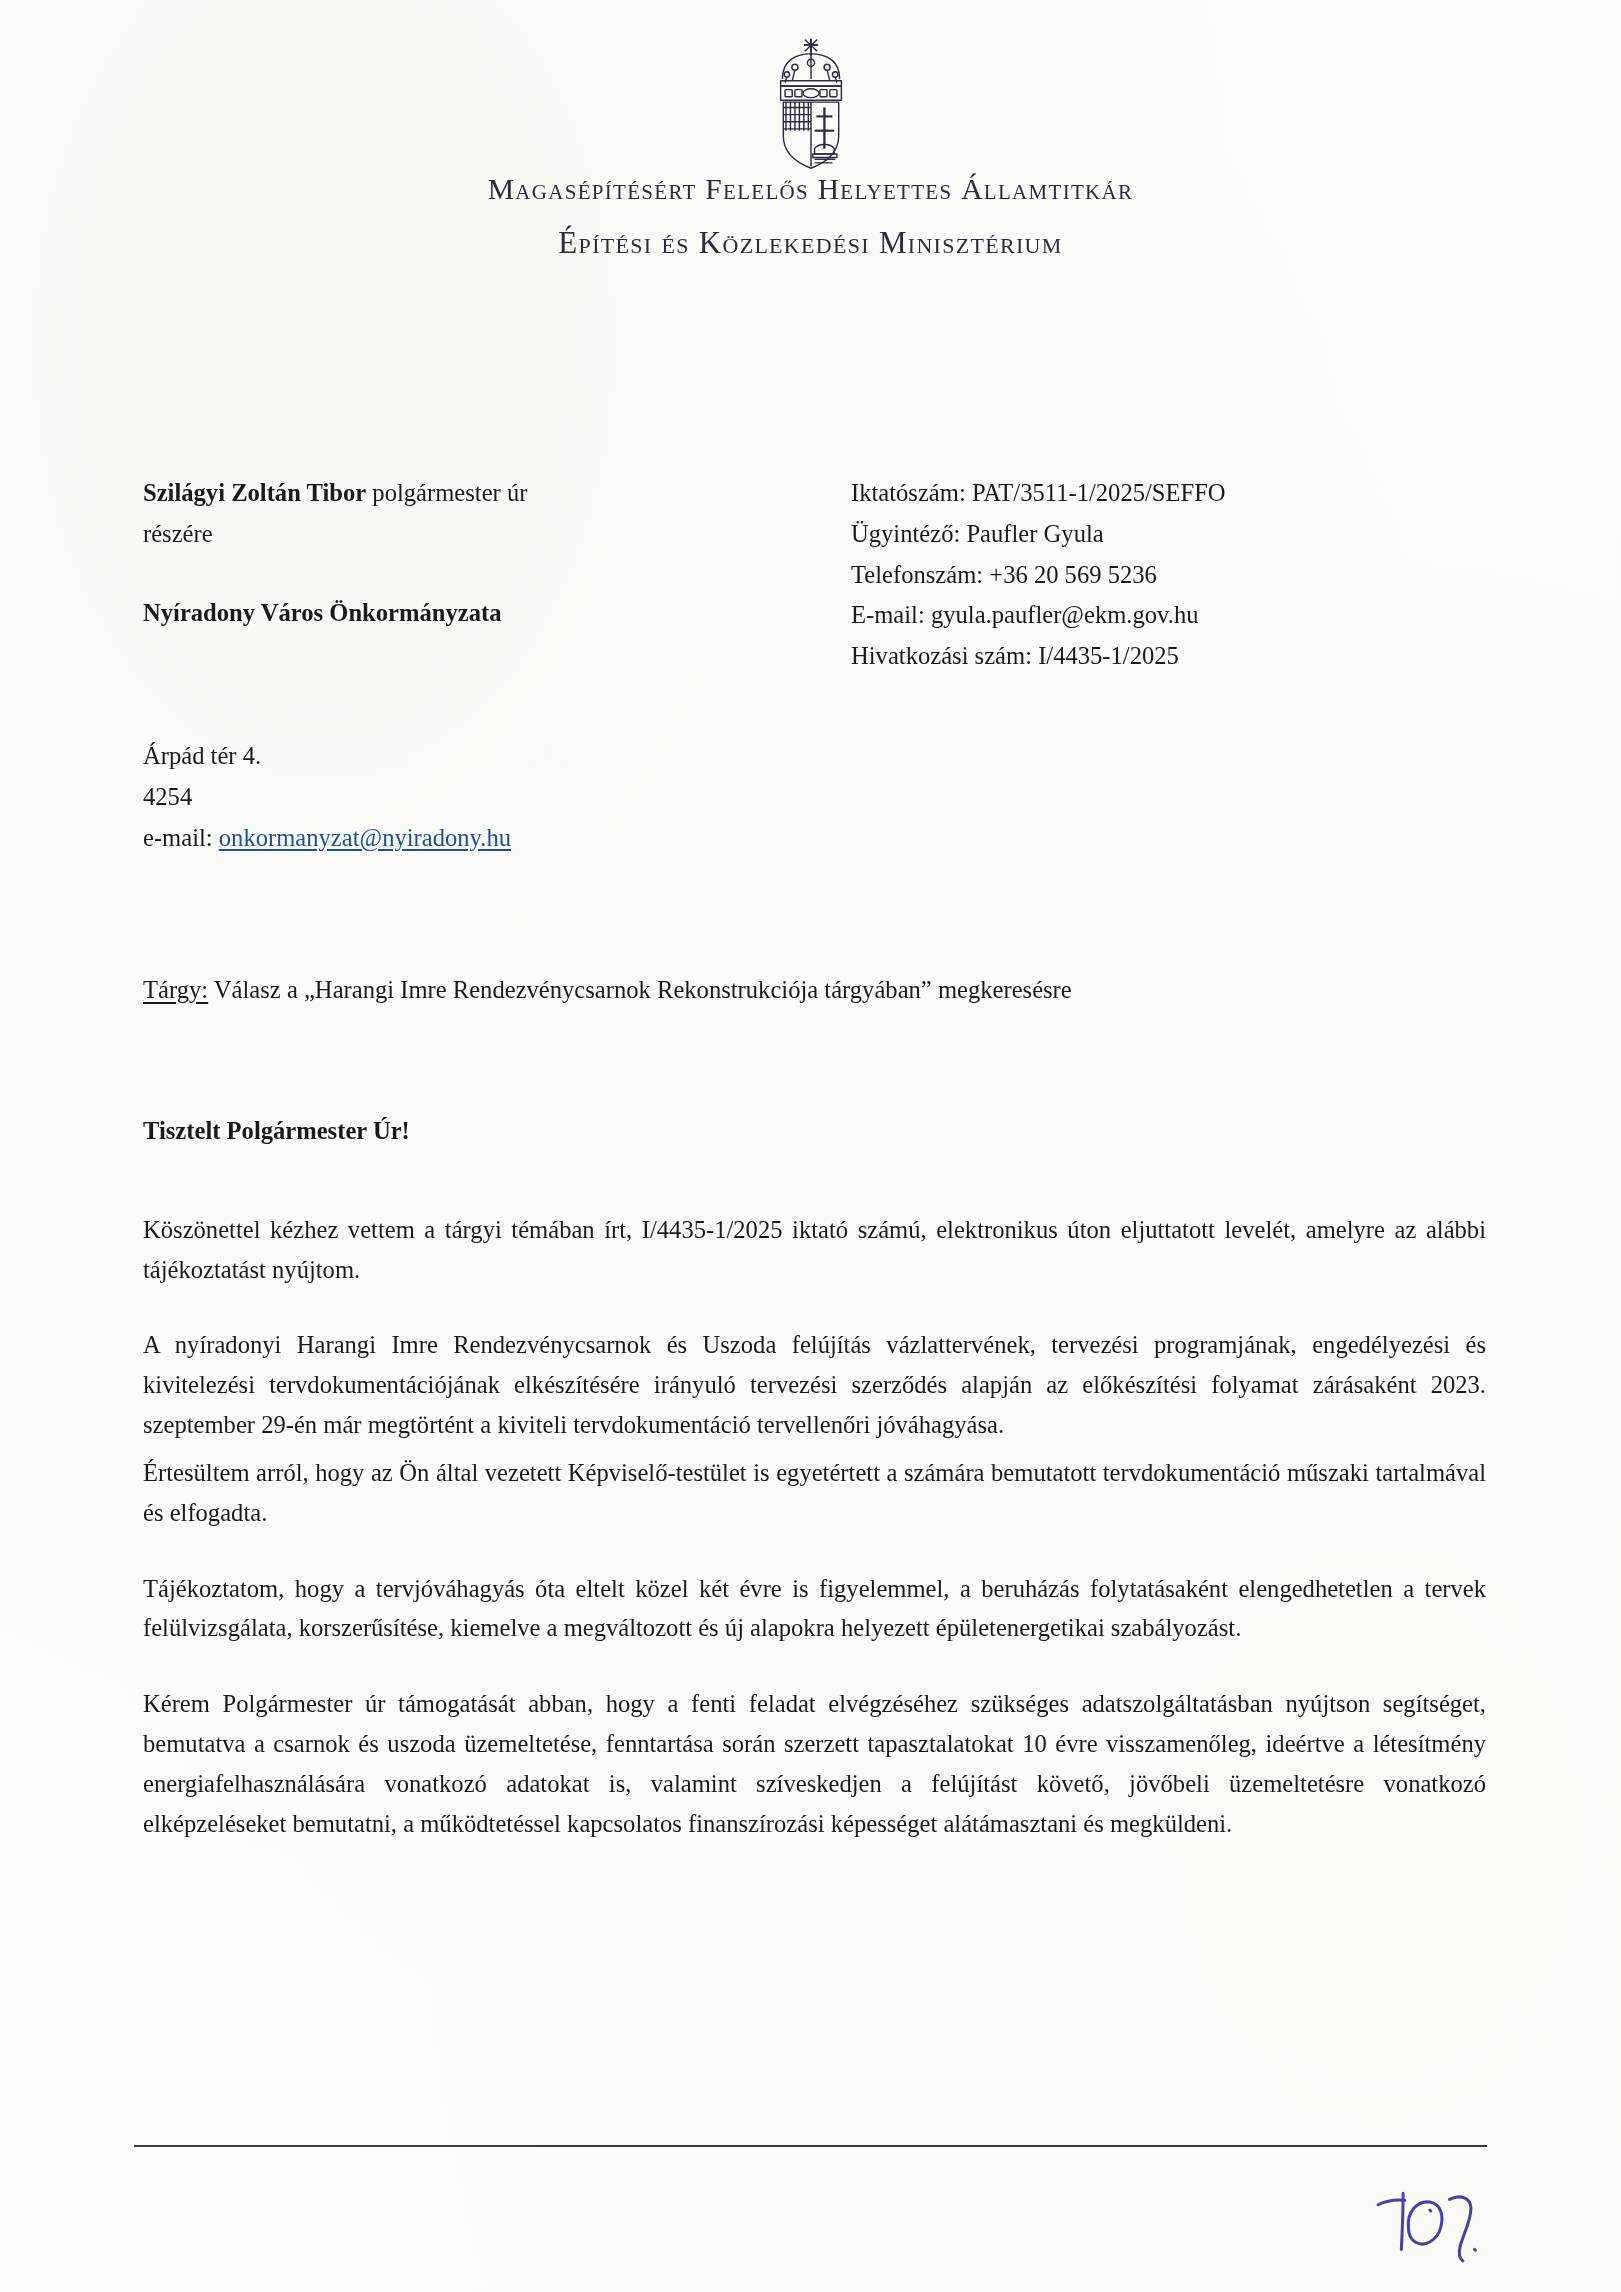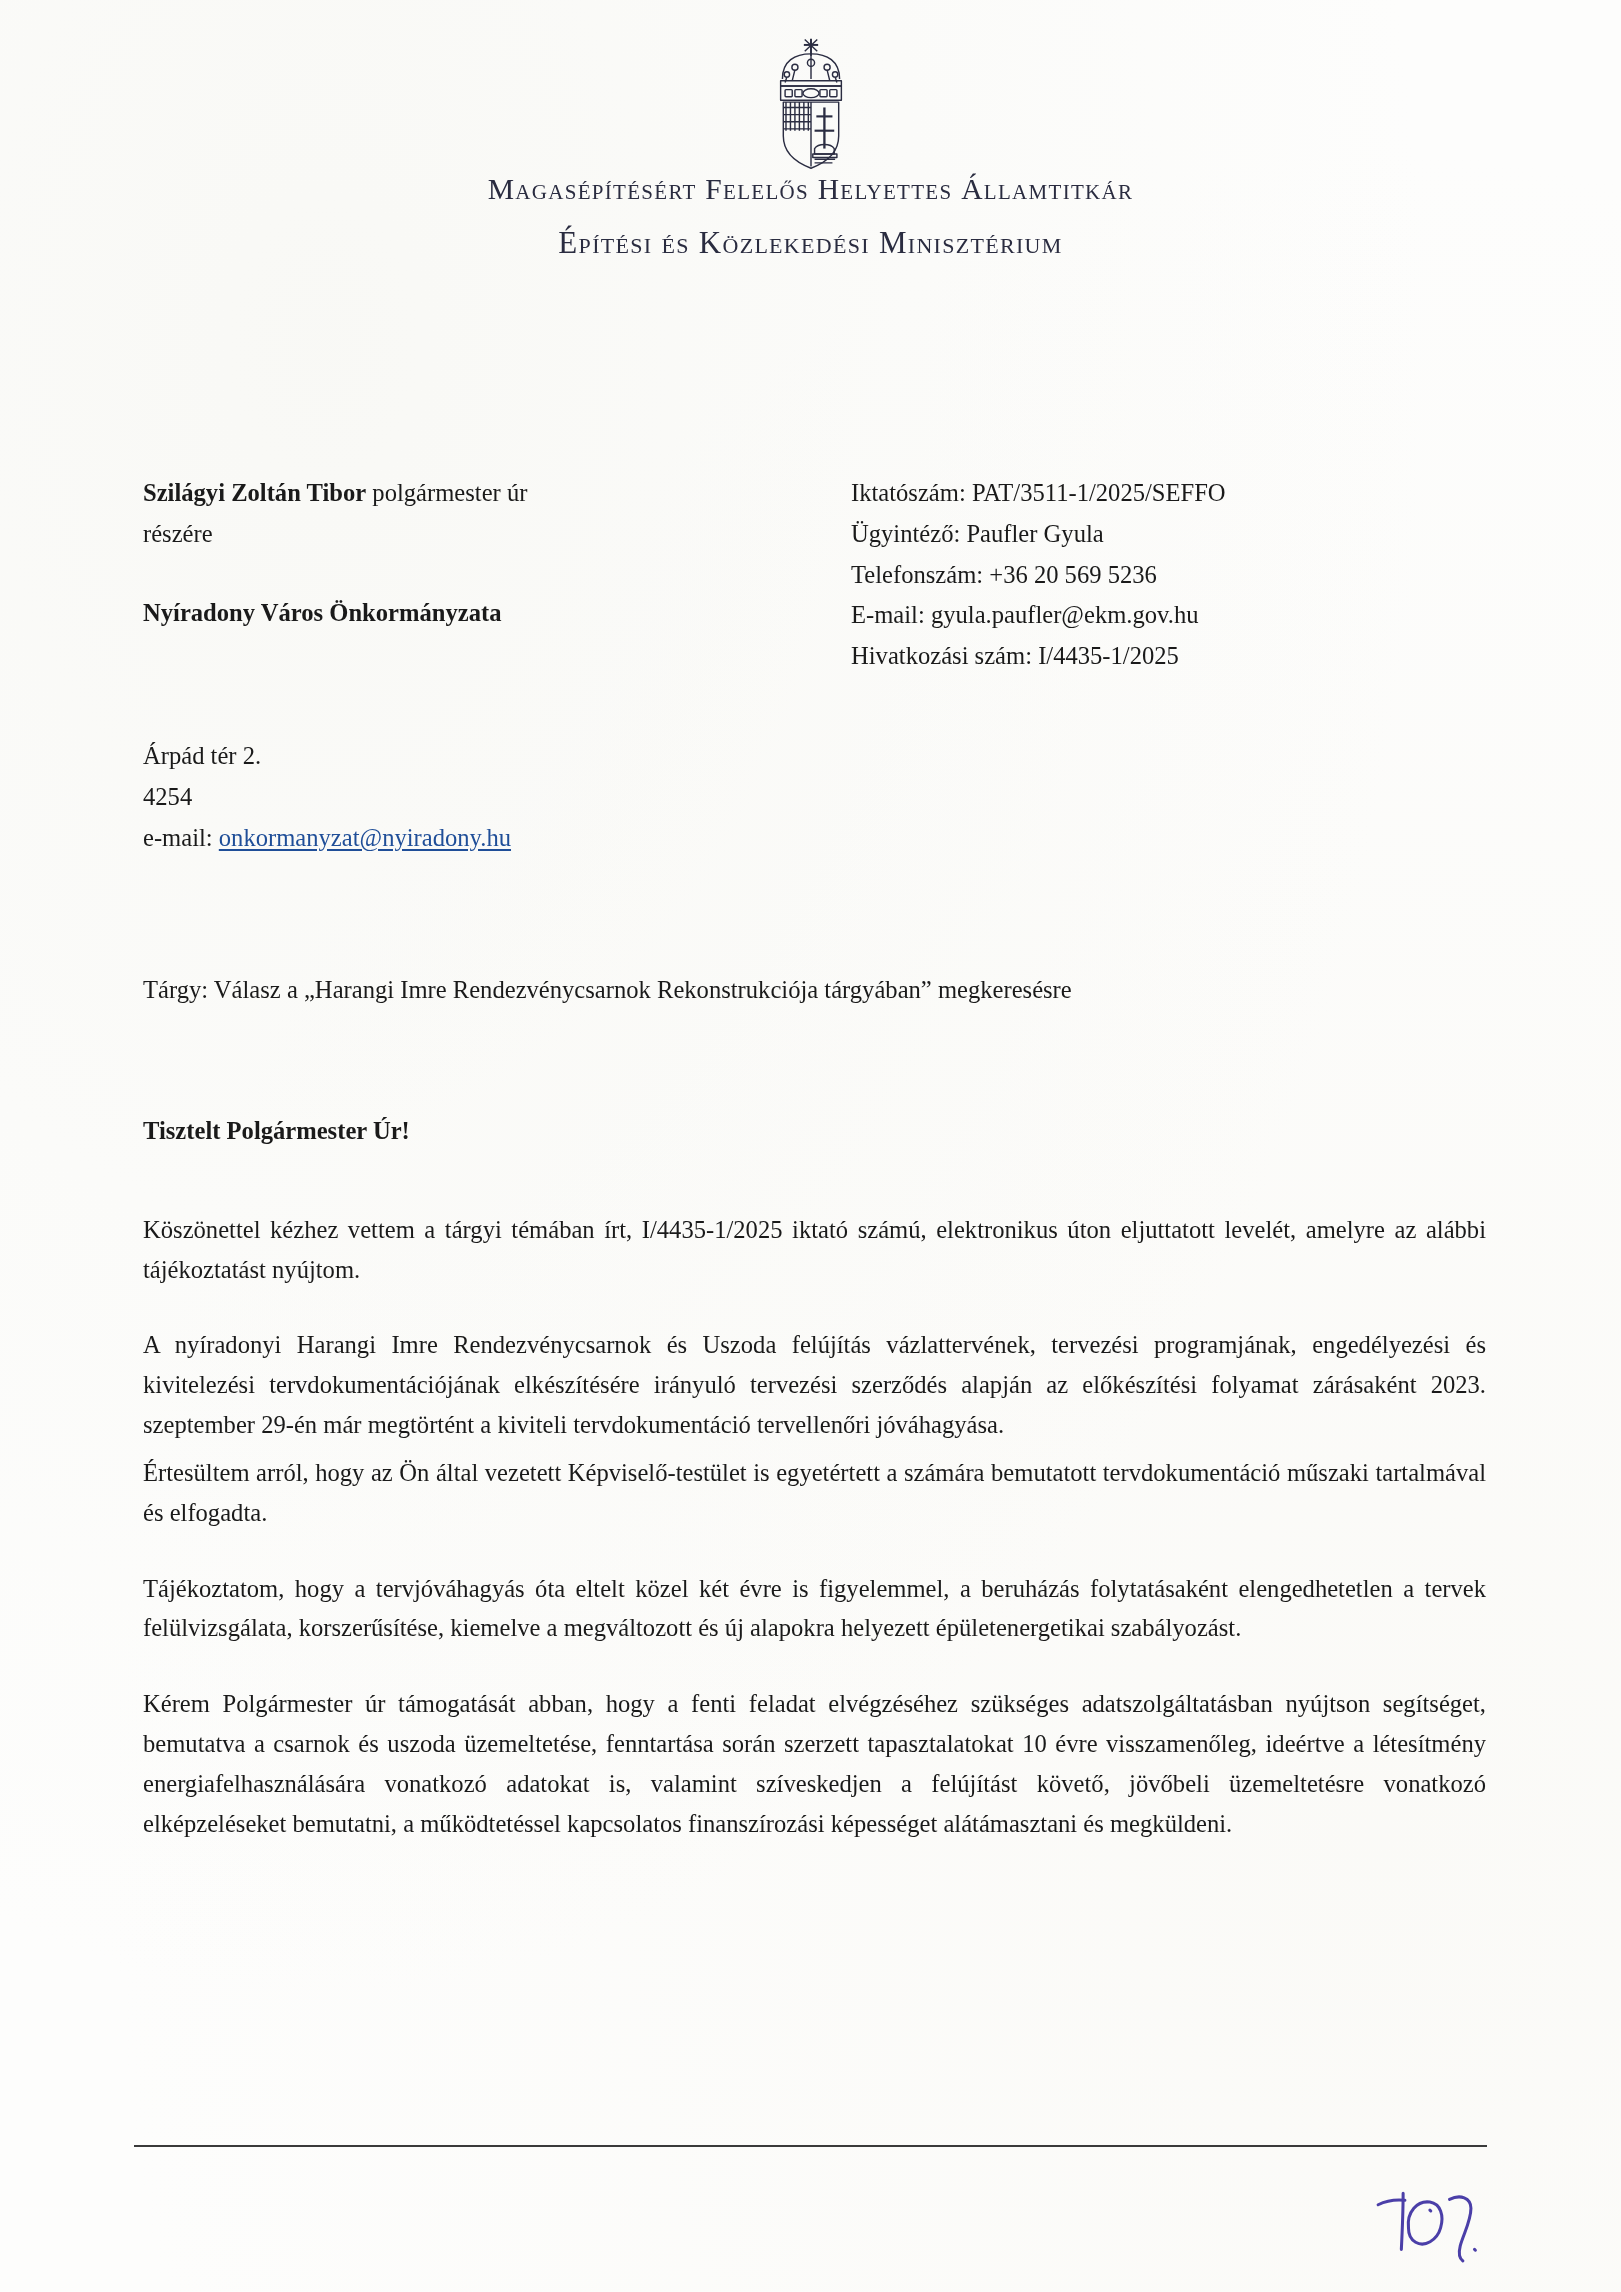--- a/index.html
+++ b/index.html
@@ -97,20 +97,21 @@
   .subject {
     position: absolute;
     top: 972px;
     left: 143px;
     right: 134px;
     font-size: 24.6px;
     line-height: 1.5;
   }
   .subject-label {
     font-weight: normal;
+    text-decoration: underline;
     text-underline-offset: 3.6px;
   }
 
   
   .body {
     position: absolute;
     top: 1111px;
     left: 143px;
     width: 1343px;
     font-size: 24.6px;
@@ -210,21 +211,21 @@
     <div class="meta-right">
       <div>Iktatószám: PAT/3511-1/2025/SEFFO</div>
       <div>Ügyintéző: Paufler Gyula</div>
       <div>Telefonszám: +36 20 569 5236</div>
       <div>E-mail: gyula.paufler@ekm.gov.hu</div>
       <div>Hivatkozási szám: I/4435-1/2025</div>
     </div>
   </div>
 
   <div class="address">
-    <div>Árpád tér 2.</div>
+    <div>Árpád tér 4.</div>
     <div>4254</div>
     <div>
       <span>e-mail: </span><a class="maillink" href="#">onkormanyzat@nyiradony.hu</a>
     </div>
   </div>
 
   <div class="subject">
     <span class="subject-label">Tárgy:</span><span> Válasz a „Harangi Imre Rendezvénycsarnok Rekonstrukciója tárgyában” megkeresésre</span>
   </div>
 

